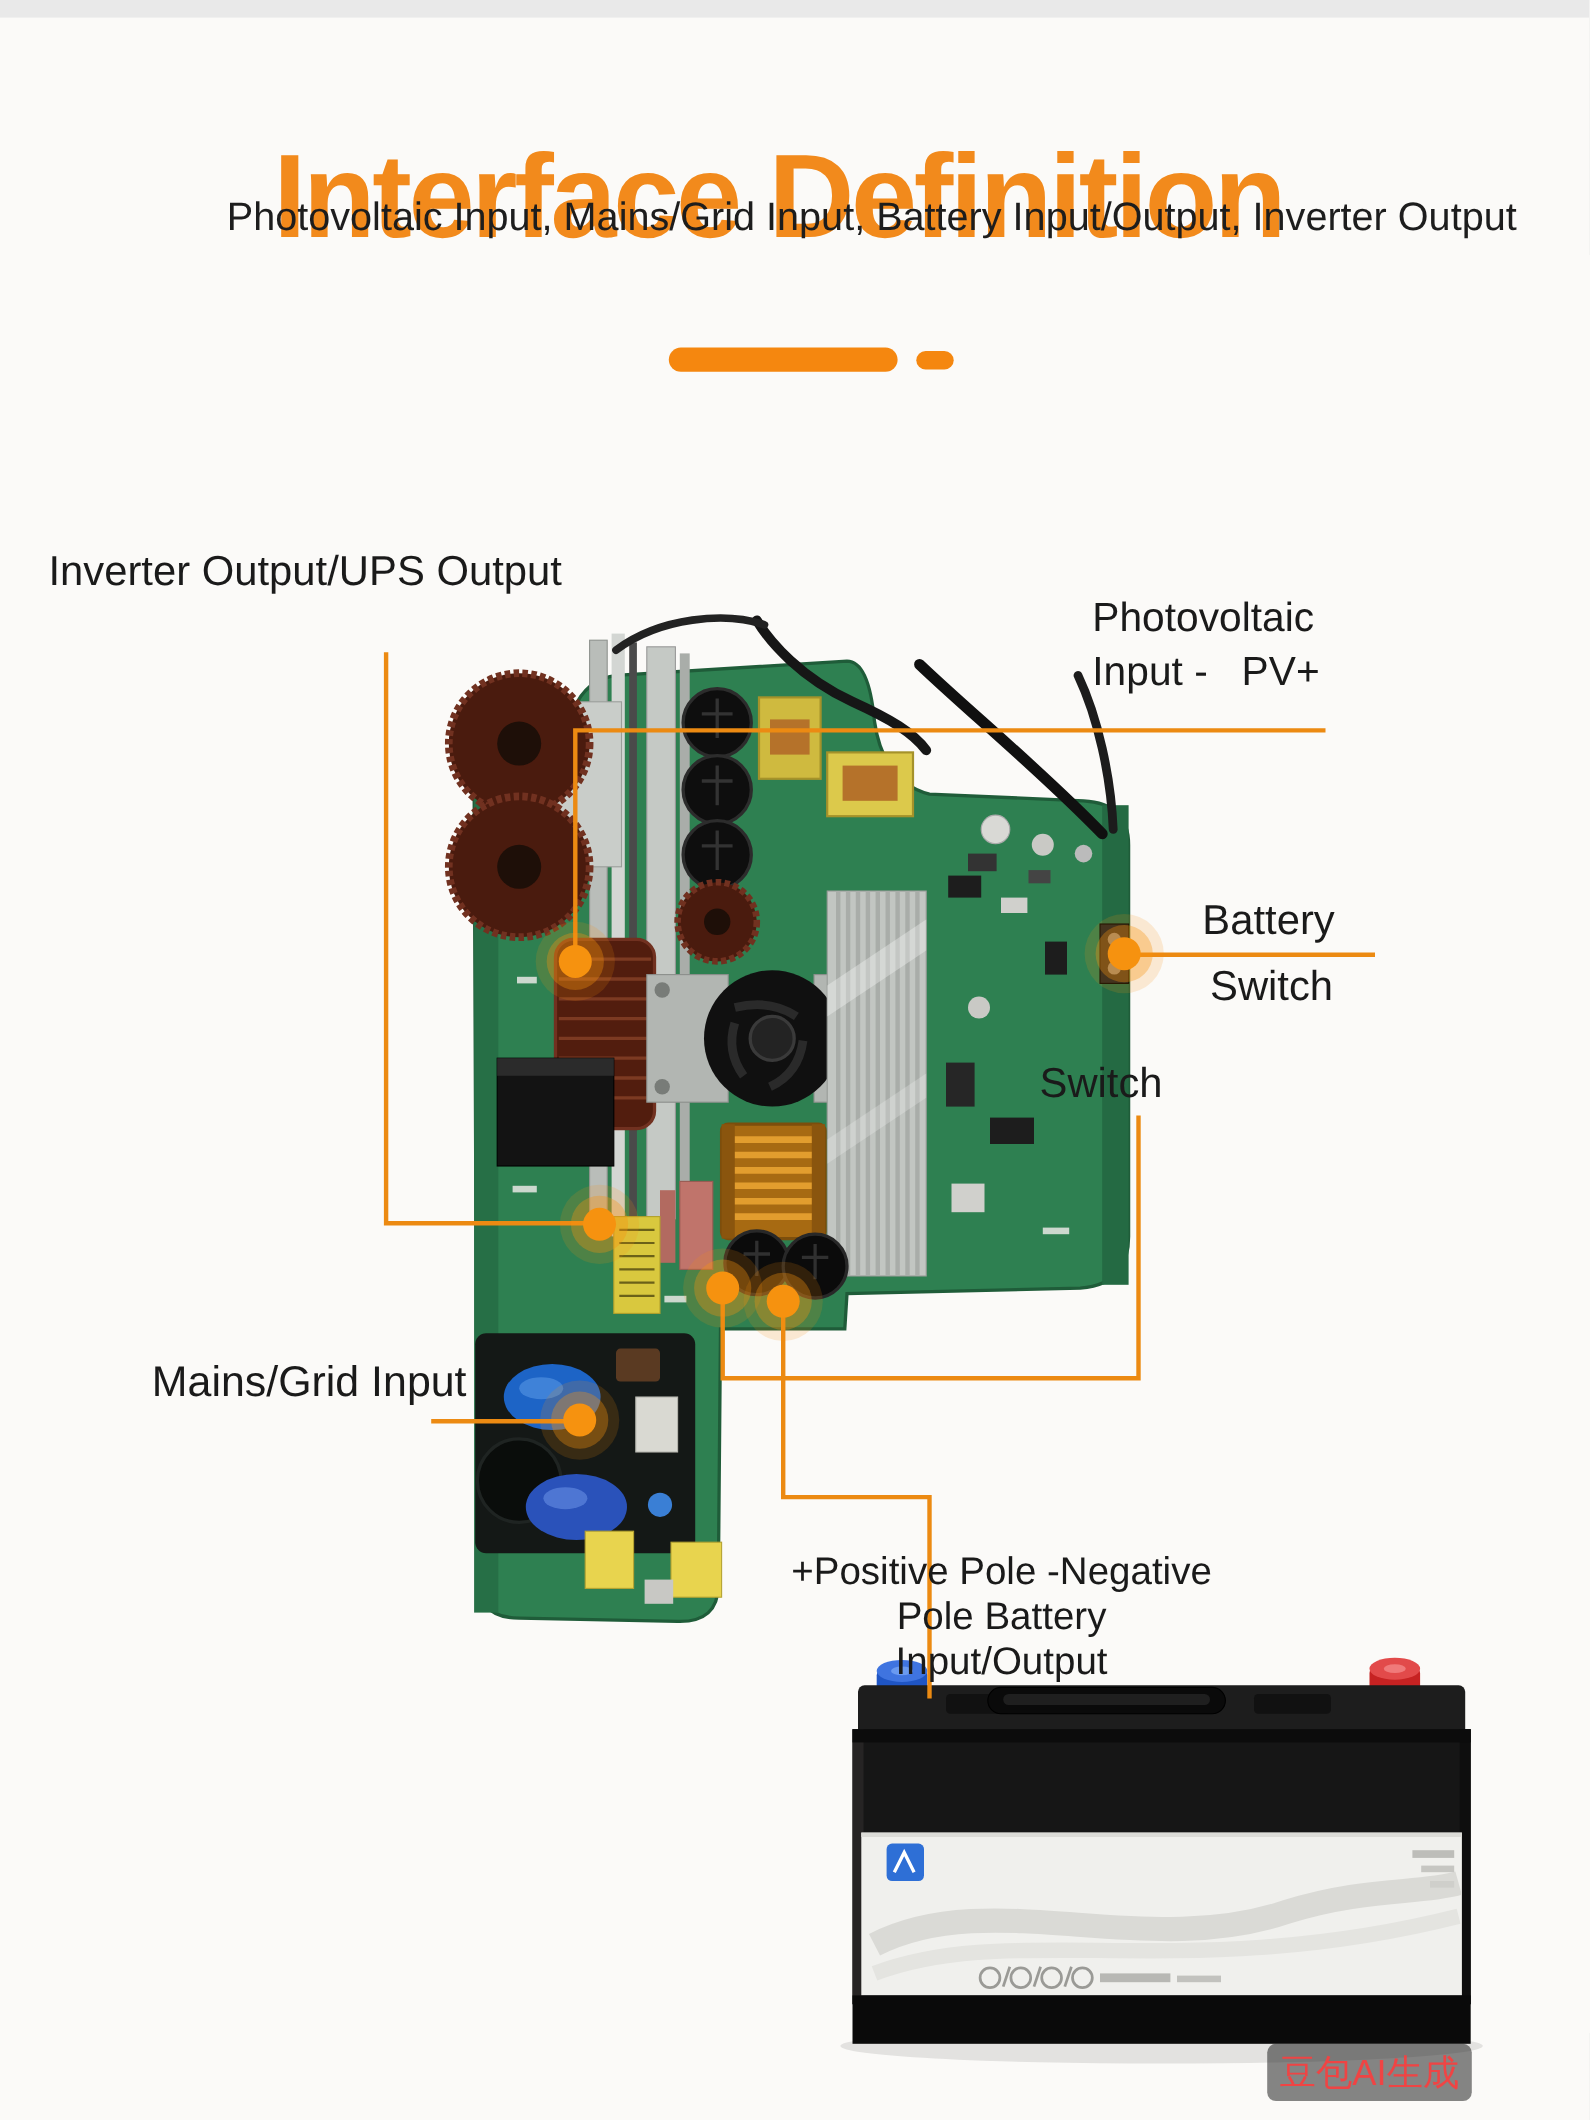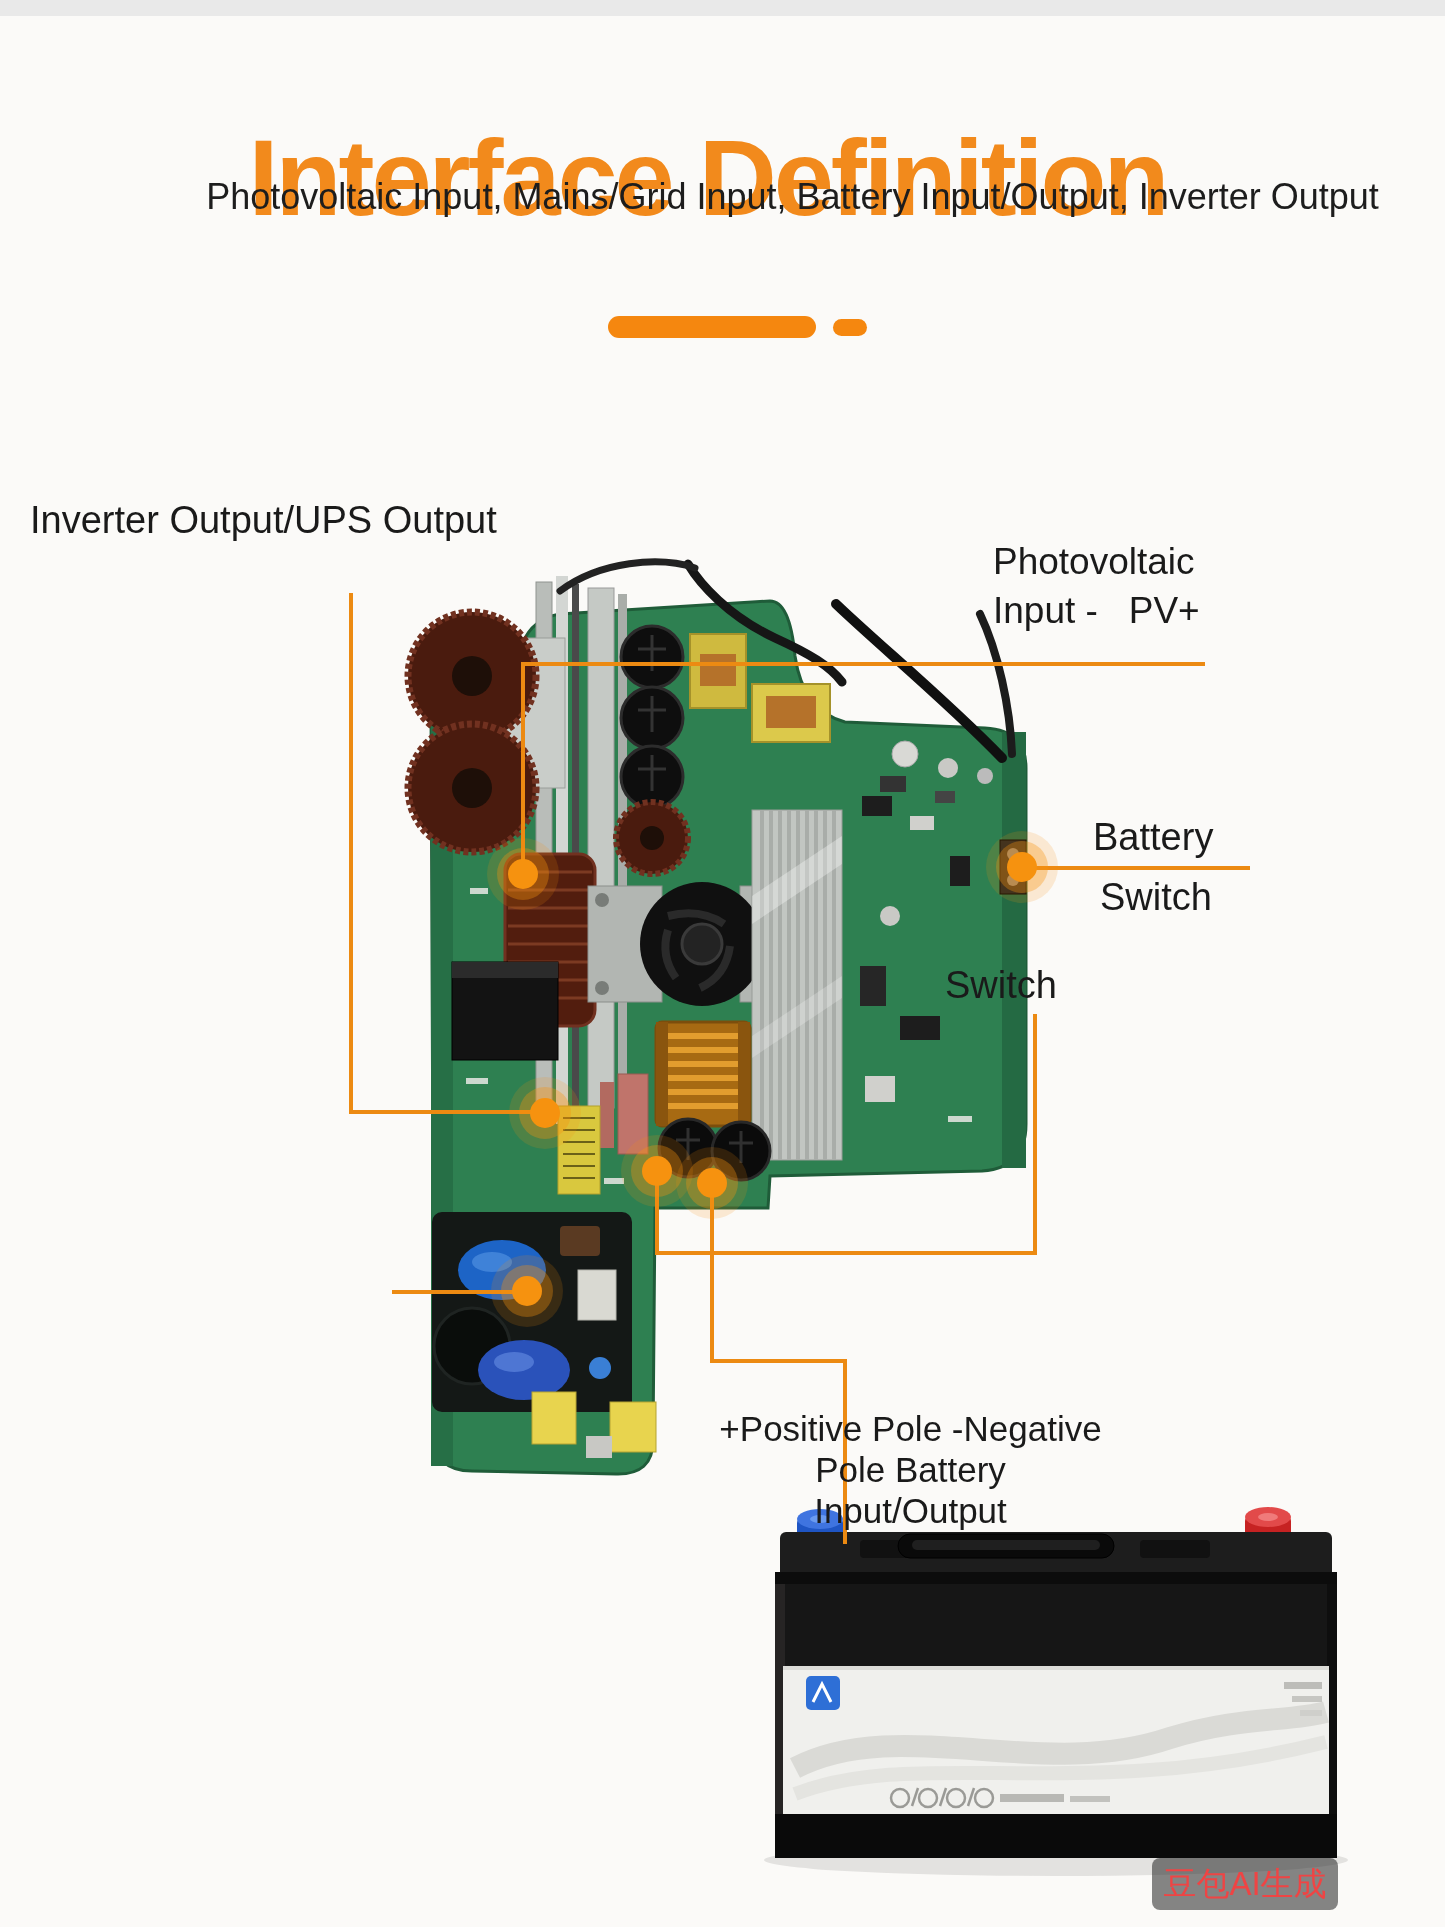--- a/index.html
+++ b/index.html
@@ -11,21 +11,21 @@
   .canvas{position:relative;width:1445px;height:1927px;background:var(--bg);overflow:hidden;margin:16px auto;}
   .scene{position:absolute;left:0;top:0;}
   .page-title{position:absolute;left:-15px;top:28px;width:1445px;text-align:center;
     font-size:108px;font-weight:bold;letter-spacing:-3px;line-height:1.15;color:var(--accent);}
   .subtitle{position:absolute;left:175px;top:160px;width:1235px;text-align:center;
     font-size:36px;color:#1d1d1d;}
   .divider-bar{position:absolute;left:608px;top:300px;width:208px;height:22px;border-radius:12px;background:var(--divider);}
   .divider-dot{position:absolute;left:833px;top:303px;width:34px;height:17px;border-radius:9px;background:var(--divider);}
   .lbl{position:absolute;color:var(--text);font-size:38px;line-height:1.18;}
   .pre{white-space:pre;}
-  #lbl-io1{left:30px;top:482px;}
+  #lbl-io1{left:44px;top:482px;}
   #lbl-io2{left:181px;top:532px;}
   #lbl-pv{left:993px;top:521px;font-size:37px;line-height:49px;}
   #lbl-invsw1{left:1093px;top:799px;}
   #lbl-invsw2{left:1100px;top:859px;}
   #lbl-switch{left:945px;top:947px;}
   #lbl-mains{left:138px;top:1218px;font-size:39px;}
   #lbl-batt{left:688px;top:1392px;width:445px;text-align:center;font-size:35px;line-height:41px;}
   .callout-line{stroke:var(--callout);stroke-width:4;fill:none;}
   .dot-halo2{fill:var(--dot);opacity:.16;}
   .dot-halo{fill:var(--dot);opacity:.34;}
@@ -291,20 +291,21 @@
   <div class="lbl" id="lbl-pv">
     <div>Photovoltaic</div>
     <div class="pre">Input -   PV+</div>
   </div>
 
   <div class="lbl" id="lbl-invsw1">Battery</div>
   <div class="lbl" id="lbl-invsw2">Switch</div>
 
   <div class="lbl" id="lbl-switch">Switch</div>
 
+  <div class="lbl" id="lbl-mains">Mains/Grid Input</div>
 
   <div class="lbl" id="lbl-batt">
     <div>+Positive Pole -Negative</div>
     <div>Pole Battery</div>
     <div>Input/Output</div>
   </div>
 
   <div class="watermark">豆包AI生成</div>
 </div>
 

